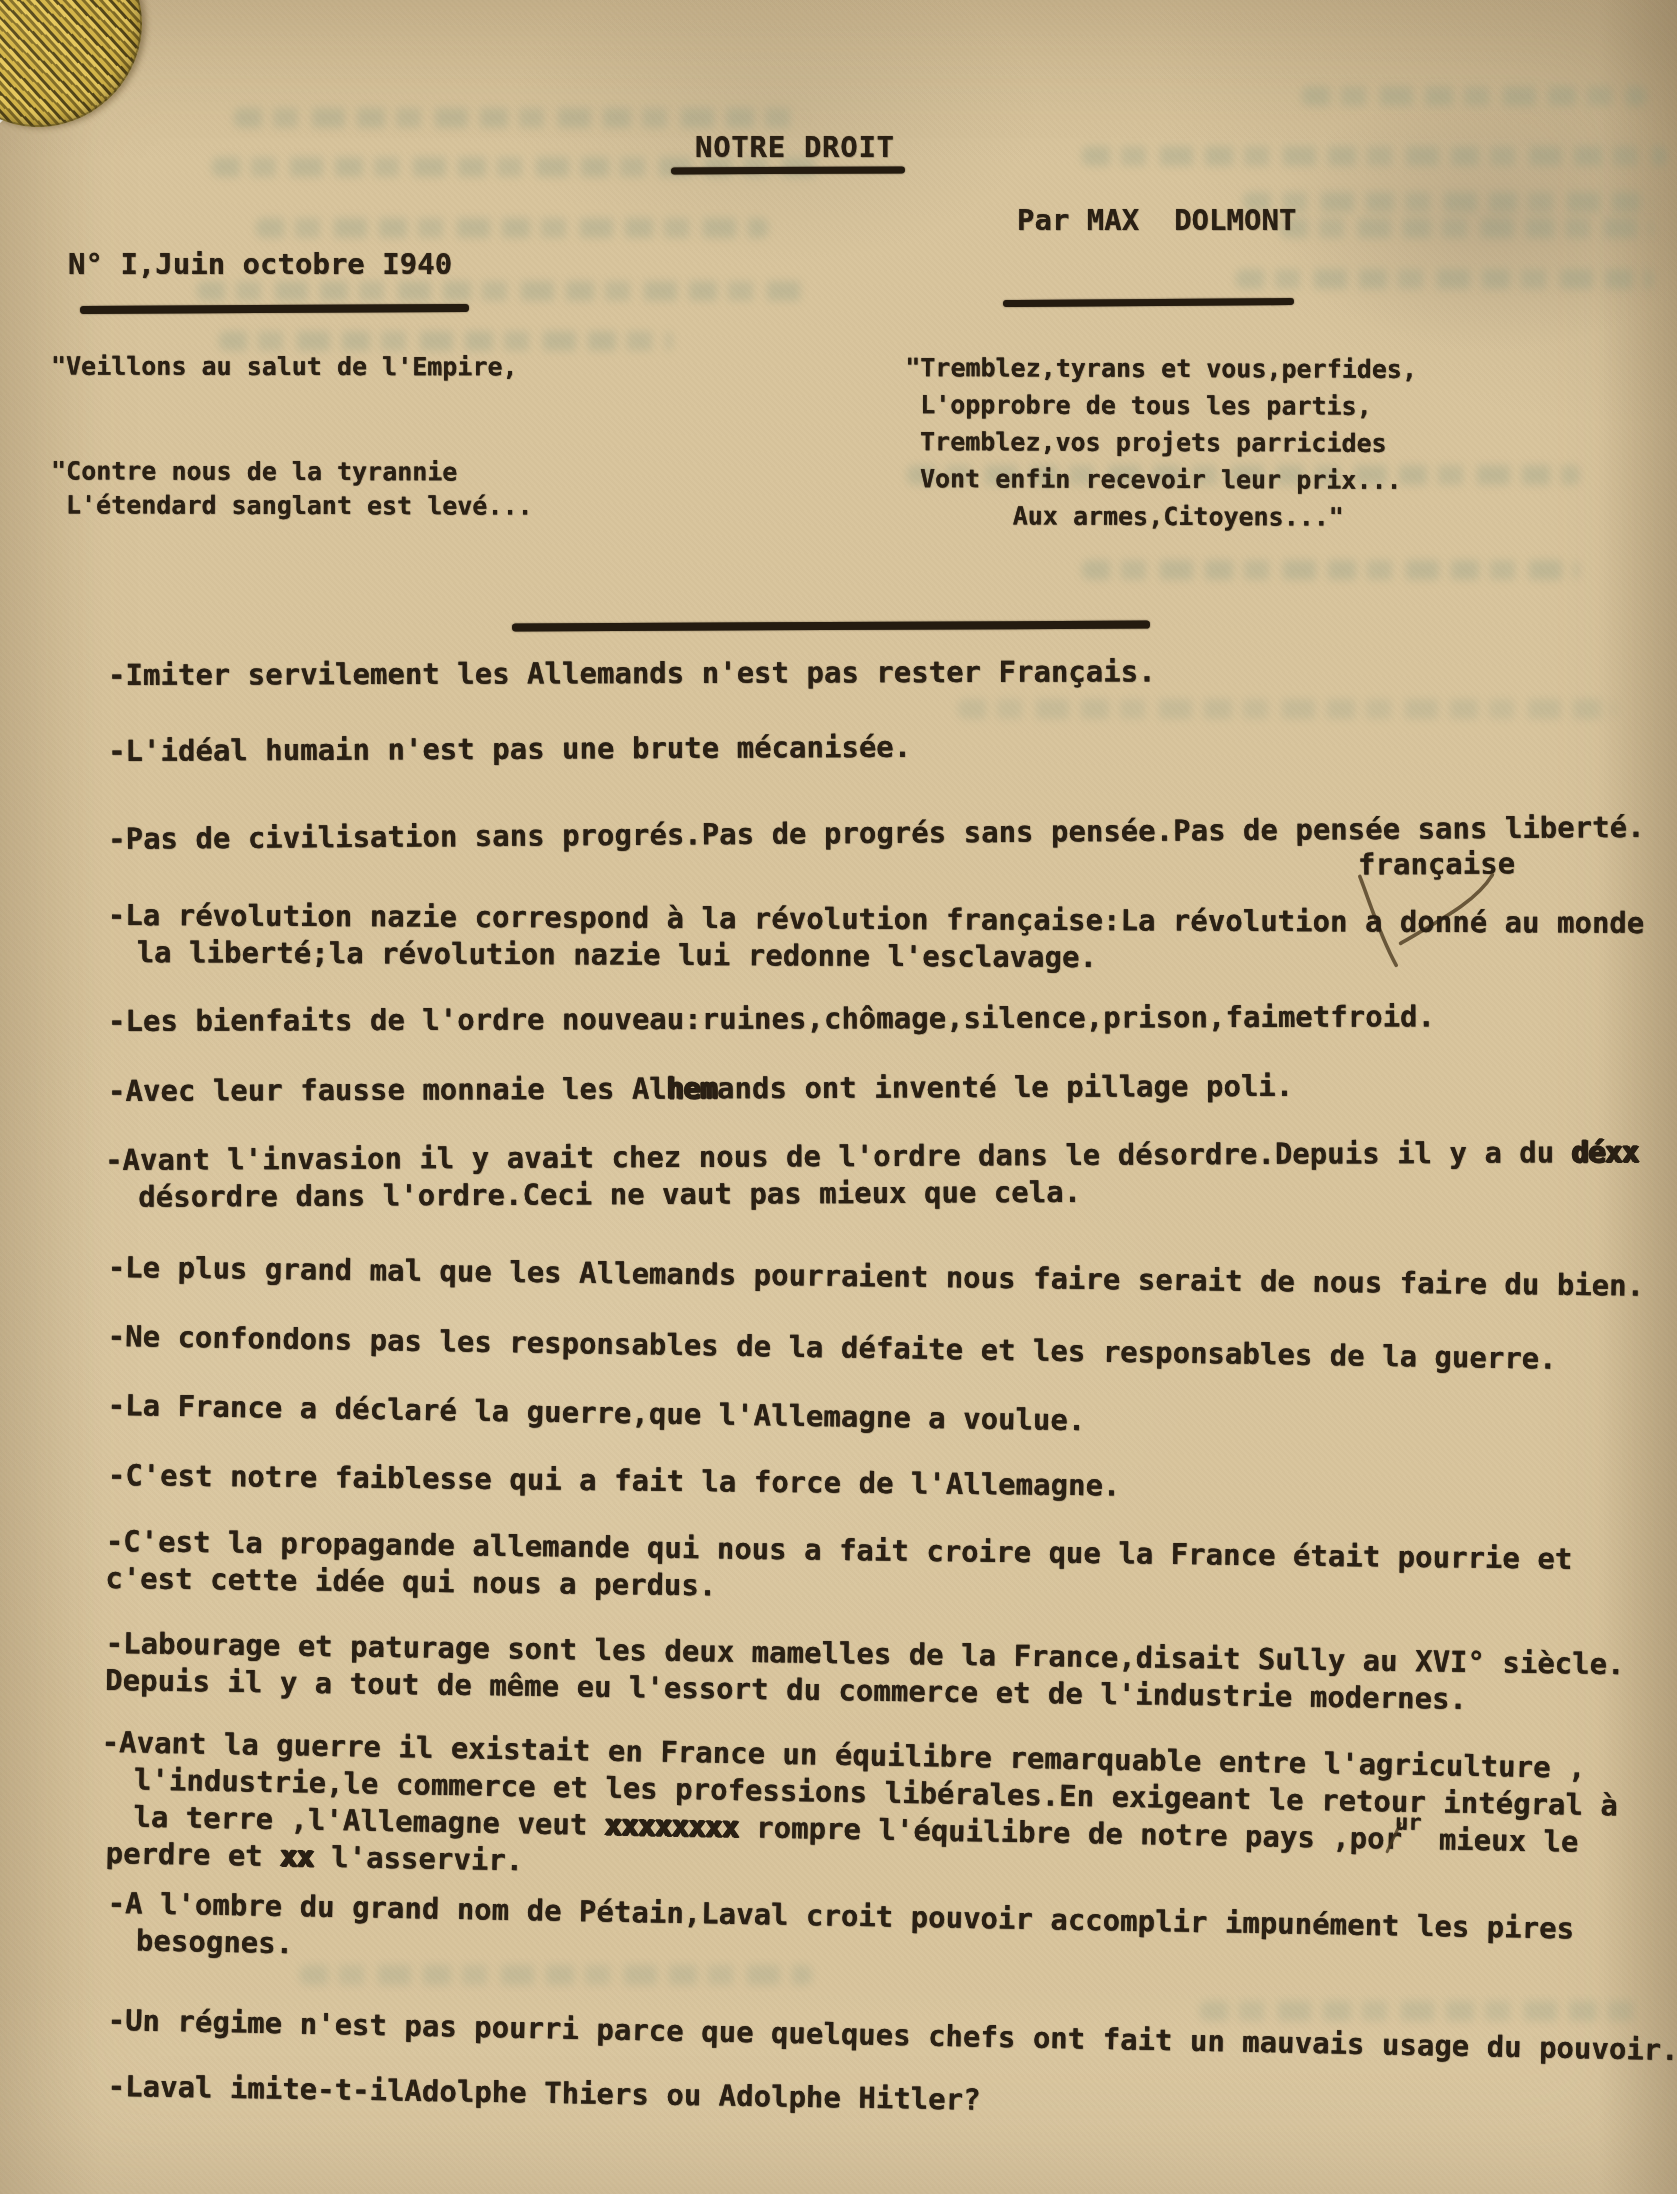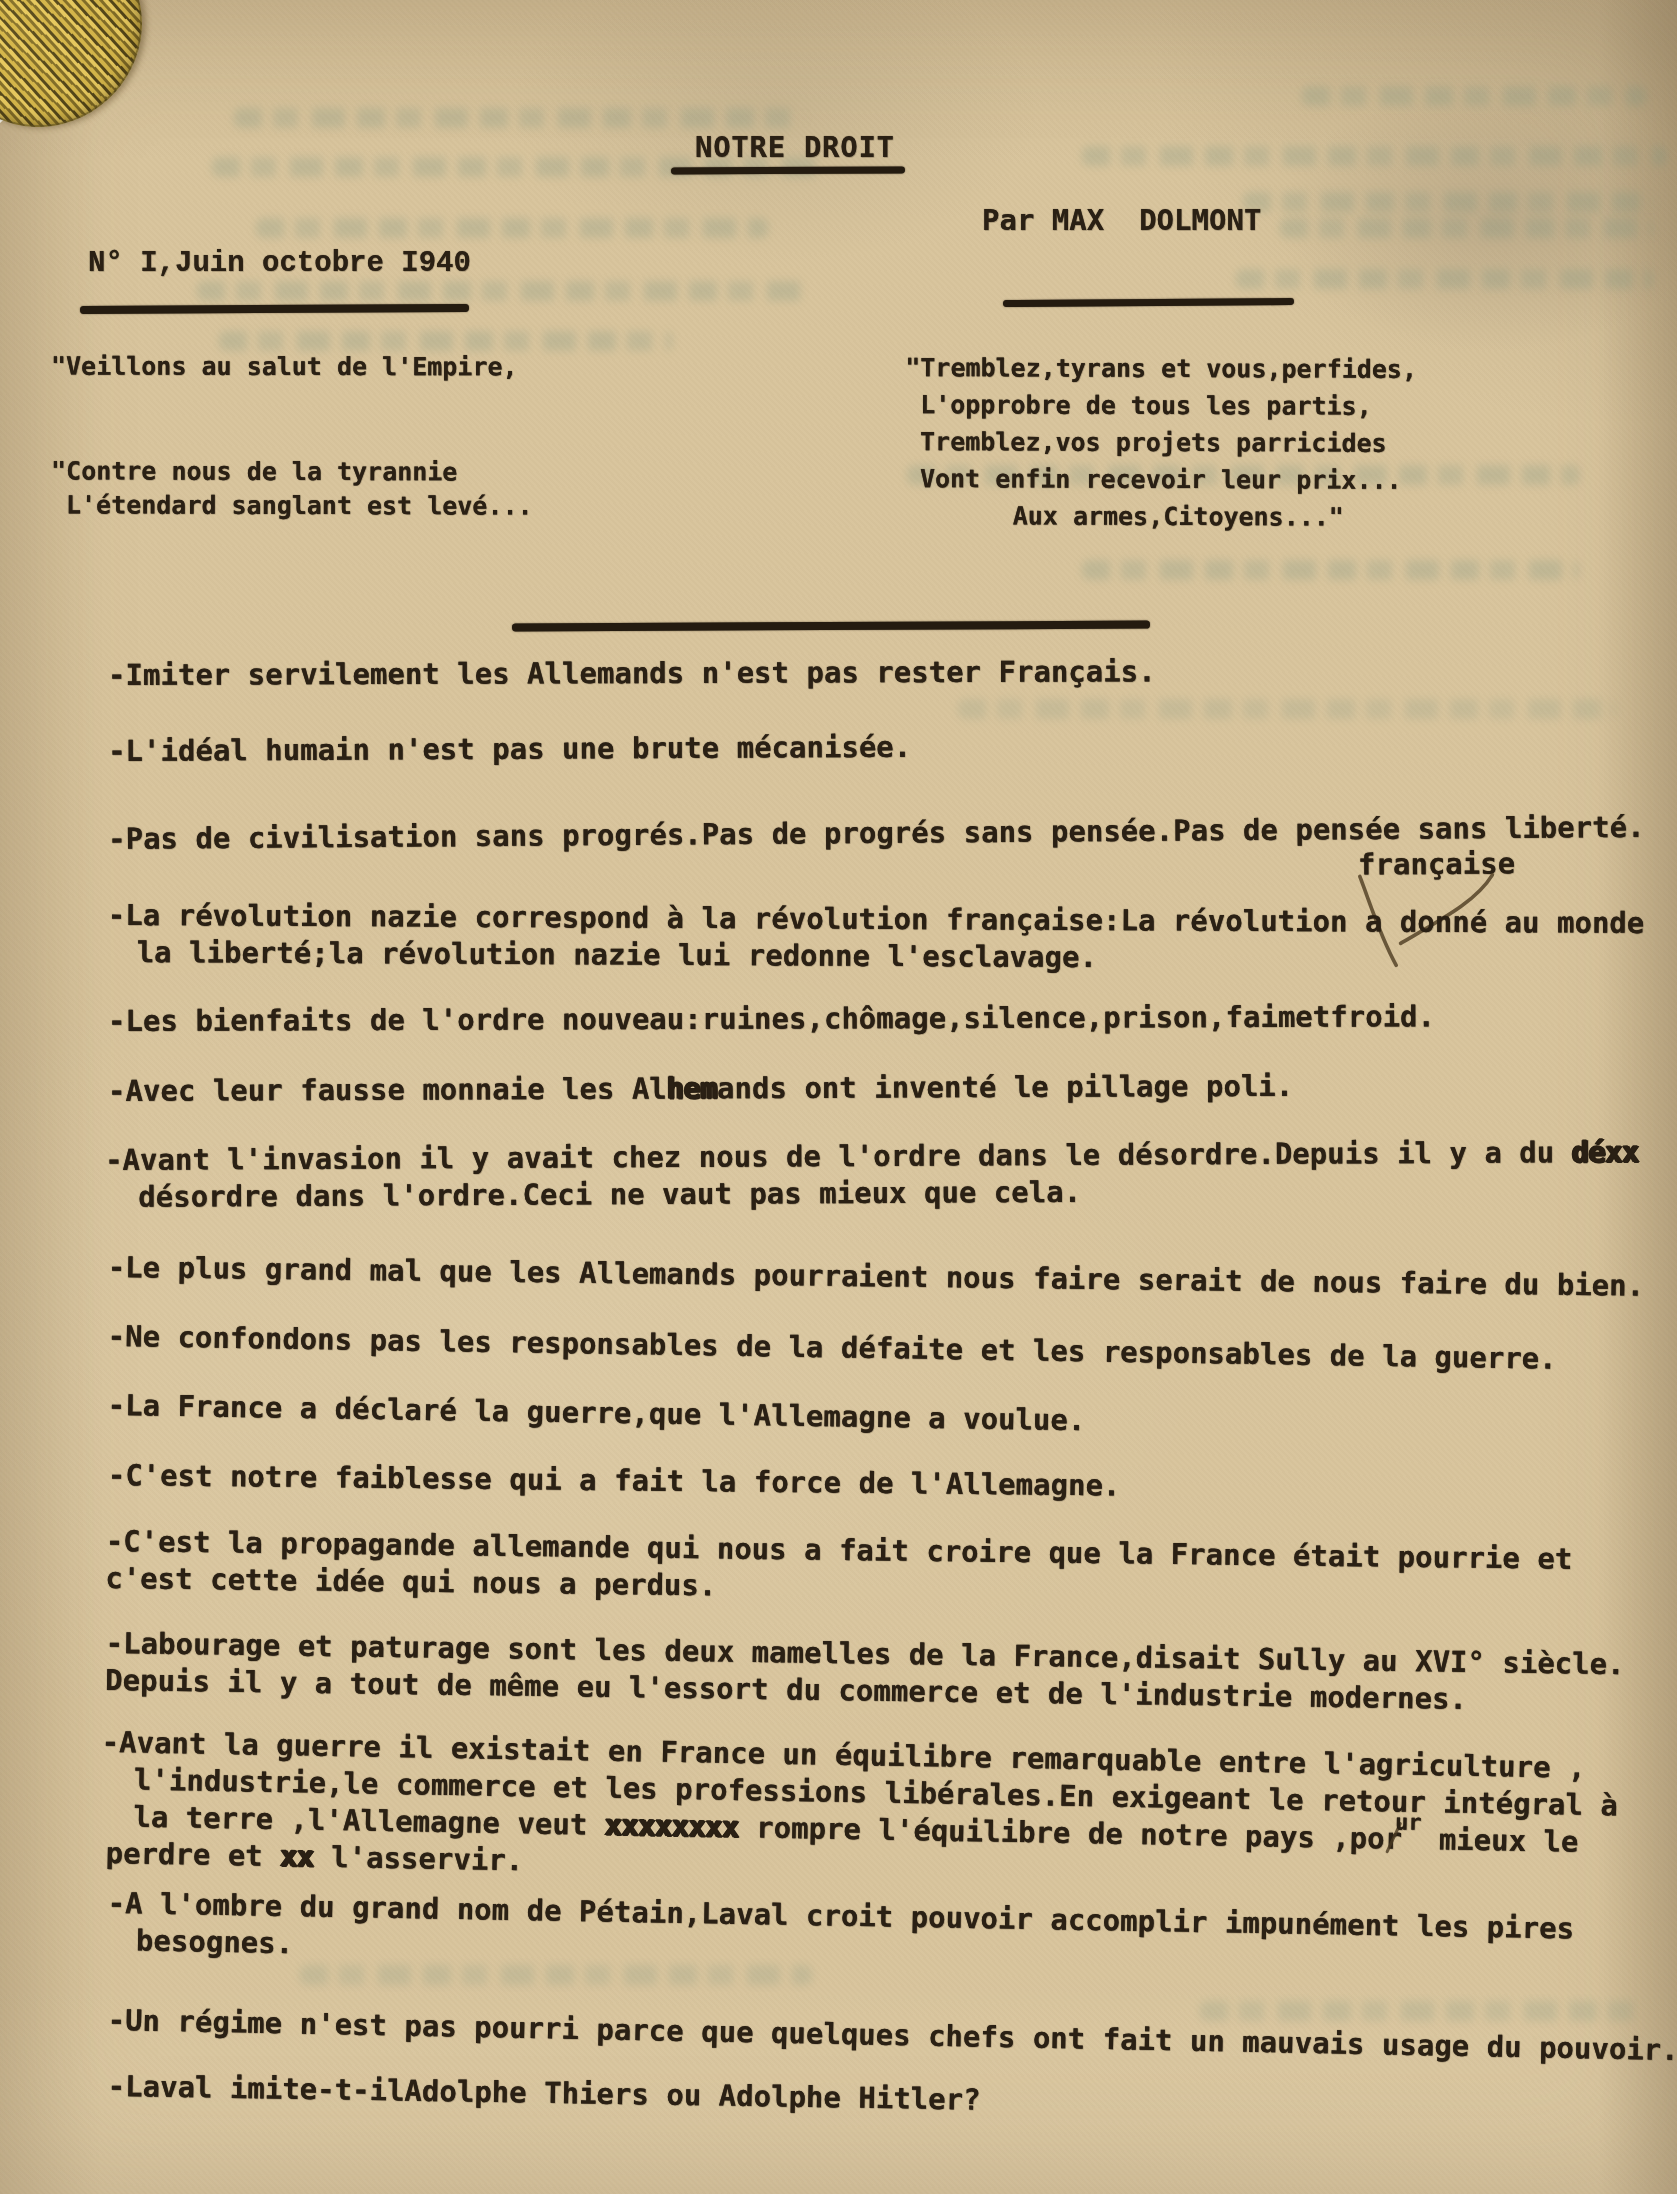--- a/index.html
+++ b/index.html
@@ -75,23 +75,23 @@
   <div class="ghost" style="left:958px;top:699px;width:658px;opacity:.4;"></div>
   <div class="ghost" style="left:300px;top:1965px;width:512px;opacity:.45;"></div>
   <div class="ghost" style="left:1200px;top:2001px;width:439px;opacity:.45;"></div>
 
   <div class="corner-backing"></div>
   <div class="fastener"></div>
 
   <div class="abs ink title pre" style="left:695px;top:130px;">NOTRE DROIT</div>
   <div class="rule" style="left:671px;top:167px;width:234px;height:6.6px;transform:rotate(-0.2deg);"></div>
 
-  <div class="abs ink byline pre" style="left:982px;top:203px;">Par MAX  DOLMONT</div>
+  <div class="abs ink byline pre" style="left:1017px;top:203px;">Par MAX  DOLMONT</div>
 
-  <div class="abs ink issue pre" style="left:88px;top:247px;font-family:Liberation Mono, monospace;">N° I,Juin octobre I940</div>
+  <div class="abs ink issue pre" style="left:68px;top:247px;">N° I,Juin octobre I940</div>
 
   <div class="rule" style="left:80px;top:305px;width:389px;height:8px;transform:rotate(-0.3deg);"></div>
   <div class="rule" style="left:1003px;top:299px;width:291px;height:7.3px;transform:rotate(-0.4deg);"></div>
 
   <div class="abs ink ep-left" style="left:51px;top:350px;transform:rotate(0.1deg);">
     <span class="ep-line">"Veillons au salut de l'Empire,</span>
   </div>
   <div class="abs ink ep-left" style="left:51px;top:455px;transform:rotate(0.15deg);">
     <span class="ep-line">"Contre nous de la tyrannie</span>
     <span class="ep-line"> L'étendard sanglant est levé...</span>

